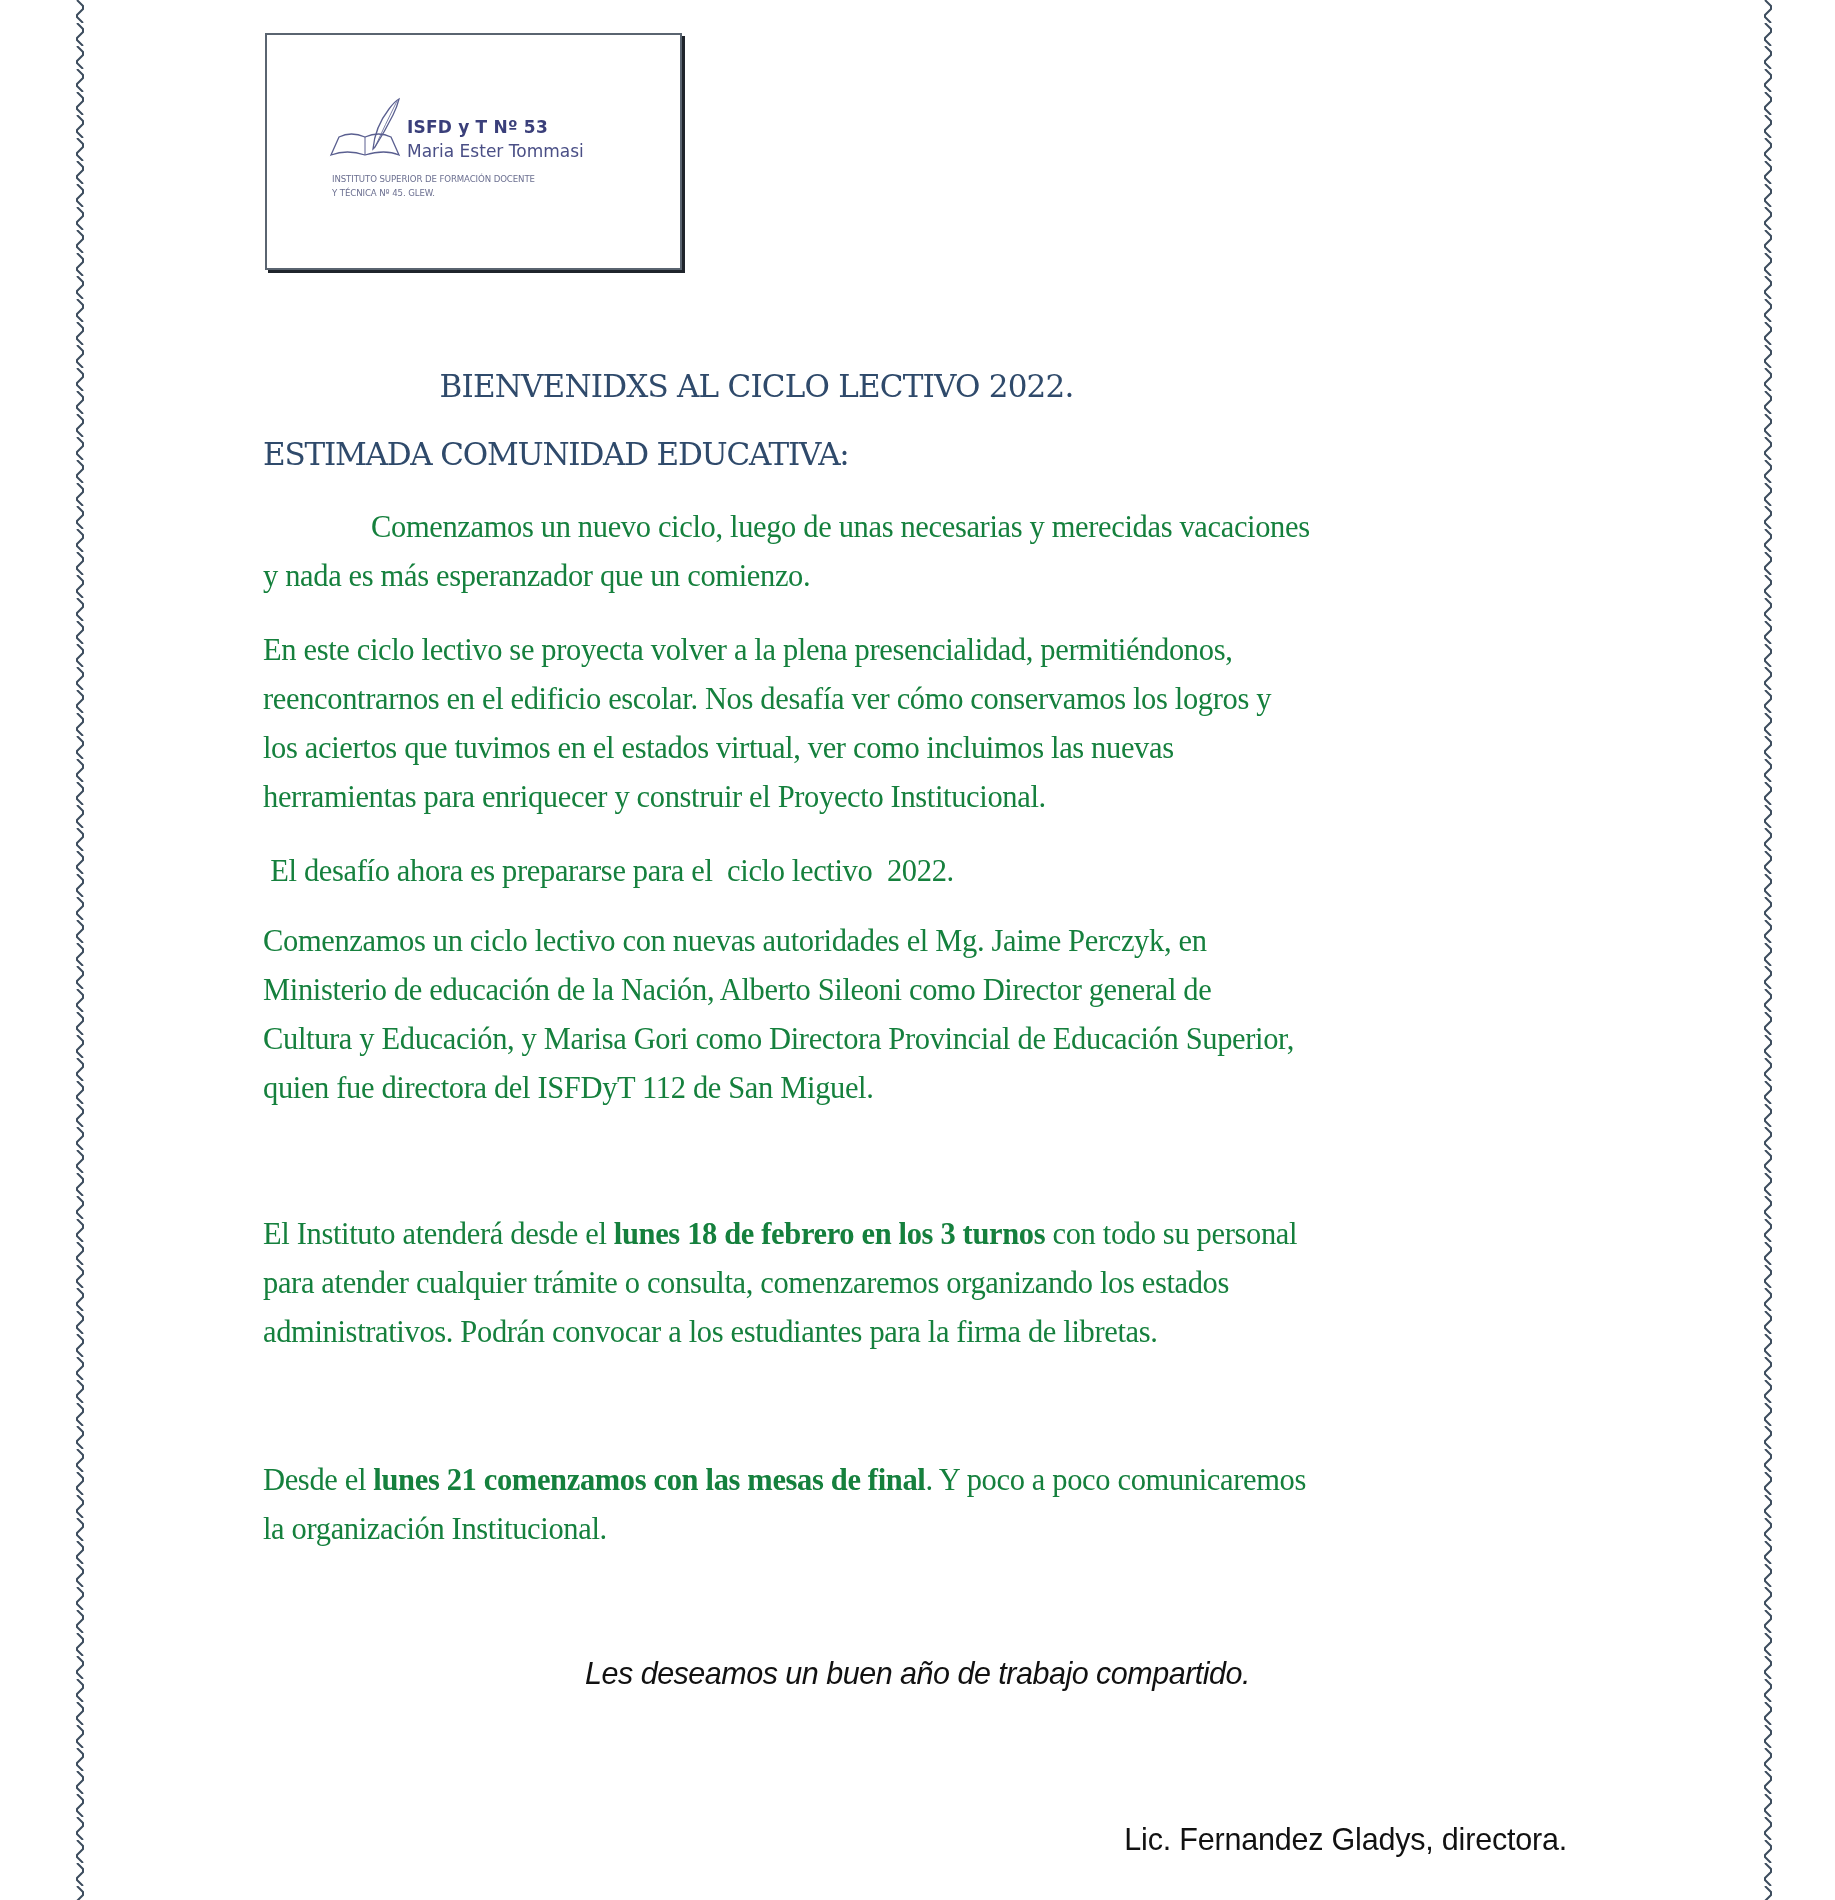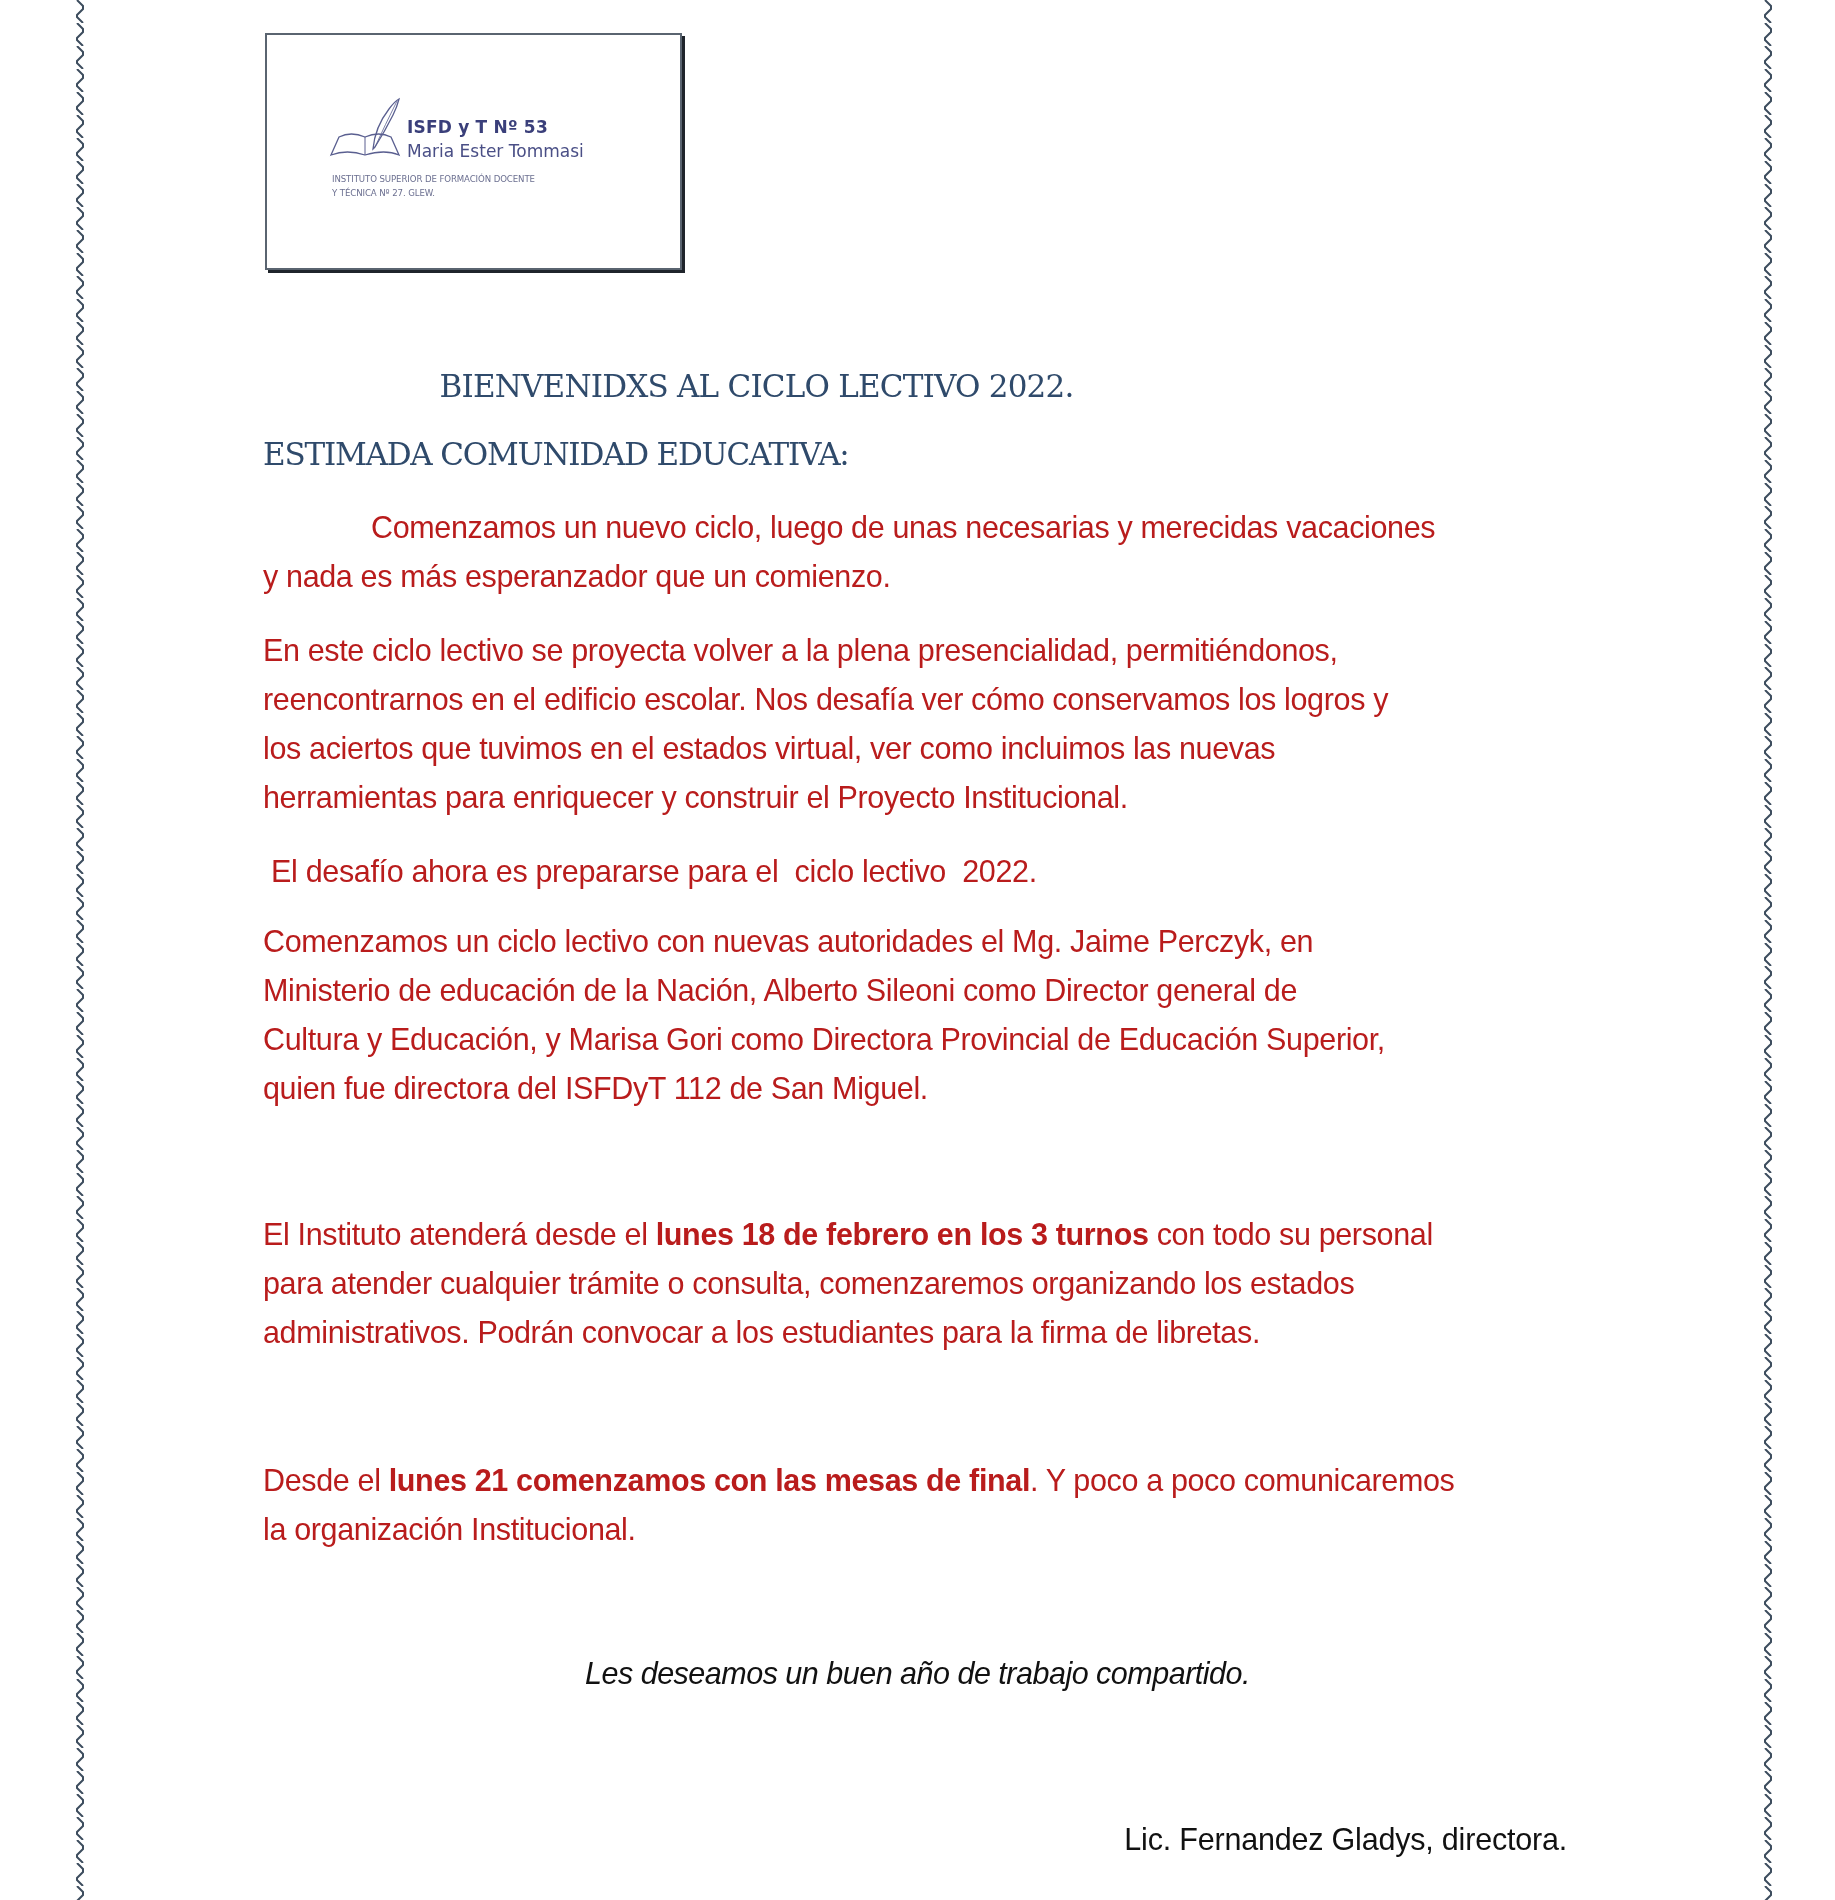--- a/index.html
+++ b/index.html
@@ -42,22 +42,22 @@
       letter-spacing: -0.8px; white-space: nowrap;
     }
     .salutation {
       position: absolute; left: 263px; top: 436px;
       font-family: "DejaVu Serif", serif; font-size: 31px; color: #2f4a6b;
       letter-spacing: -1.2px; white-space: nowrap;
     }
 
     .para {
       position: absolute; left: 263px; width: 1330px;
-      font-family: Liberation Sans, sans-serif; font-size: 30.5px; line-height: 49px;
-      color: #b91c1c; letter-spacing: -0.35px;
+      font-family: Liberation Serif, serif; font-size: 30.5px; line-height: 49px;
+      color: #15803d; letter-spacing: -0.35px;
     }
     .para .ln { display: block; white-space: nowrap; }
     .para b { font-weight: bold; }
 
     #p1 { top: 503px; }
     #p1 .ln.indent { padding-left: 108px; }
     #p2 { top: 626px; }
     #p3 { top: 847px; }
     #p4 { top: 917px; }
     #p5 { top: 1210px; }
@@ -94,21 +94,21 @@
 
     <path d="M2 58 L10 40 Q22 34 36 40 Q50 34 62 40 L70 58 Q56 52 36 58 Q18 52 2 58 Z" fill="none" stroke="#5a5f90" stroke-width="1.3"></path>
     <path d="M36 40 L36 58" stroke="#5a5f90" stroke-width="1"></path>
 
     <path d="M44 52 Q46 30 60 12 Q66 4 70 2 Q68 10 64 18 Q56 34 46 50 Z" fill="none" stroke="#5a5f90" stroke-width="1.3"></path>
     <path d="M46 50 Q56 28 68 4" stroke="#5a5f90" stroke-width="0.8" fill="none"></path>
   </svg>
   <div class="logo-line1">ISFD y T Nº 53</div>
   <div class="logo-line2">Maria Ester Tommasi</div>
   <div class="logo-sub s1">INSTITUTO SUPERIOR DE FORMACIÓN DOCENTE</div>
-  <div class="logo-sub s2">Y TÉCNICA Nº 27. GLEW.</div>
+  <div class="logo-sub s2">Y TÉCNICA Nº 45. GLEW.</div>
 </div>
 
 <div class="title">BIENVENIDXS AL CICLO LECTIVO 2022.</div>
 <div class="salutation">ESTIMADA COMUNIDAD EDUCATIVA:</div>
 
 <div class="para" id="p1">
   <span class="ln indent">Comenzamos un nuevo ciclo, luego de unas necesarias  y merecidas  vacaciones</span>
   <span class="ln">y nada es más esperanzador que un comienzo.</span>
 </div>
 

